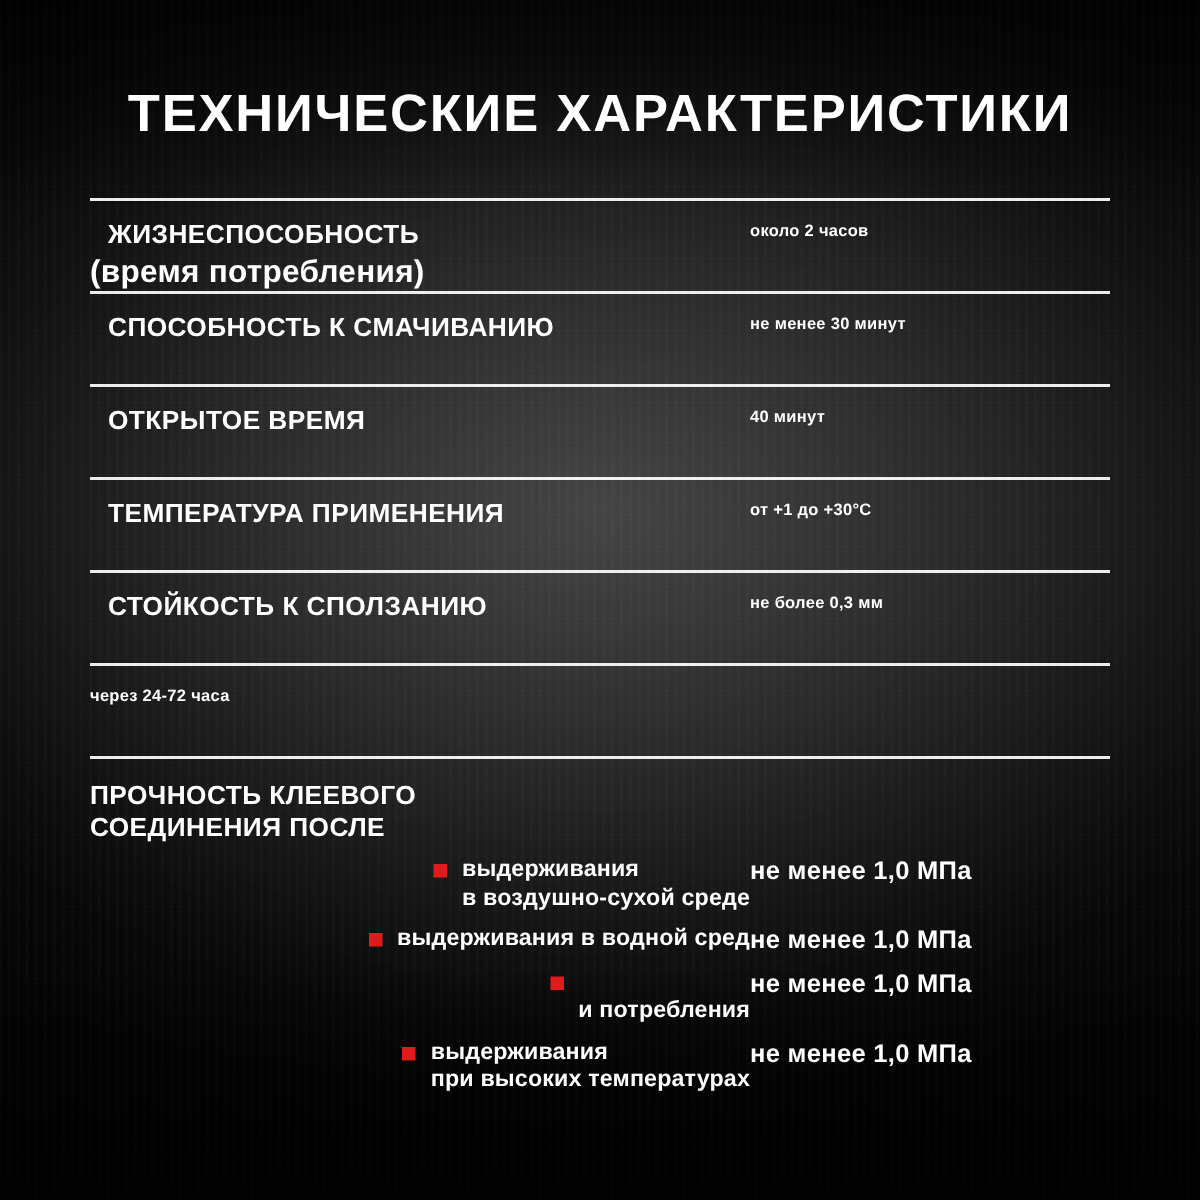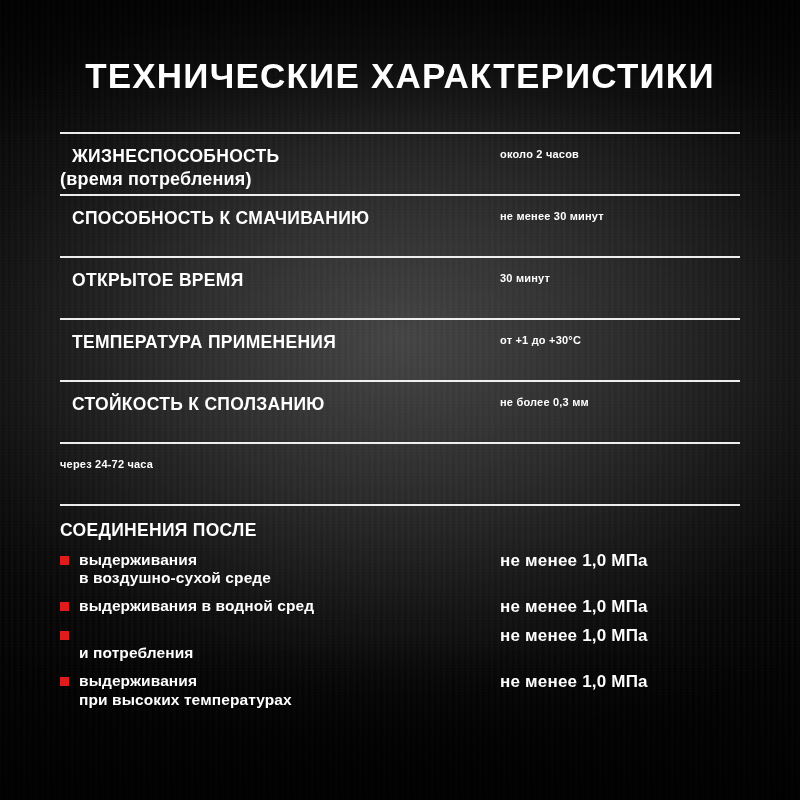--- a/index.html
+++ b/index.html
@@ -79,21 +79,21 @@
   }
   .param {
     font-size: 17.5px;
     font-weight: bold;
     letter-spacing: .3px;
     line-height: 1.18;
     text-transform: uppercase;
     margin-left: 12px;
   }
   .param-sub {
-    font-size: 18px;
+    font-size: 21px;
     font-weight: bold;
     letter-spacing: .2px;
     line-height: 1.2;
     margin-top: 2px;
   }
   .value {
     font-size: 11px;
     font-weight: bold;
     letter-spacing: .2px;
     line-height: 1.2;
@@ -120,20 +120,21 @@
   .bullet-row {
     display: flex;
     align-items: flex-start;
     margin-bottom: 9px;
   }
   .bullet-left {
     width: 440px;
     flex: 0 0 440px;
     display: flex;
     align-items: flex-start;
+    justify-content: flex-end;
   }
   .marker {
     width: 9px;
     height: 9px;
     background: #e01b1b;
     margin-top: 5px;
     margin-right: 10px;
     flex: 0 0 9px;
   }
   .bullet-text {
@@ -179,21 +180,21 @@
         <div class="cell-right">
           <div class="value">не менее 30 минут</div>
         </div>
       </div>
 
       <div class="row">
         <div class="cell-left">
           <div class="param">ОТКРЫТОЕ ВРЕМЯ</div>
         </div>
         <div class="cell-right">
-          <div class="value">30 минут</div>
+          <div class="value">40 минут</div>
         </div>
       </div>
 
       <div class="row">
         <div class="cell-left">
           <div class="param">ТЕМПЕРАТУРА ПРИМЕНЕНИЯ</div>
         </div>
         <div class="cell-right">
           <div class="value">от +1 до +30°С</div>
         </div>
@@ -209,20 +210,21 @@
       </div>
 
       <div class="row">
         <div class="cell-right">
           <div class="value">через 24-72 часа</div>
         </div>
       </div>
 
       <div class="strength-head">
         <div class="strength-title">
+          <div>ПРОЧНОСТЬ КЛЕЕВОГО</div>
           <div>СОЕДИНЕНИЯ ПОСЛЕ</div>
         </div>
 
         <div class="bullets">
 
           <div class="bullet-row">
             <div class="bullet-left">
               <span class="marker"></span>
               <span class="bullet-text">
                 <span>выдерживания</span><br>

